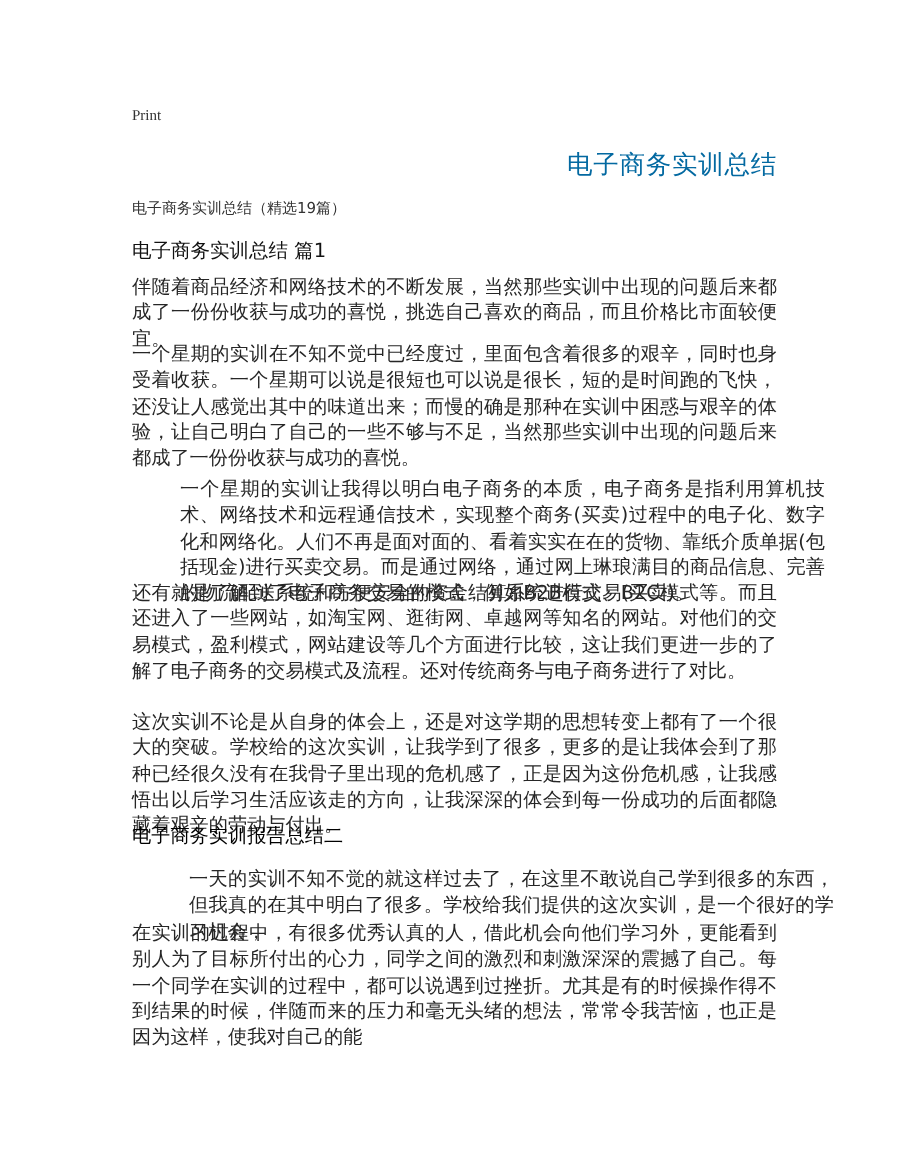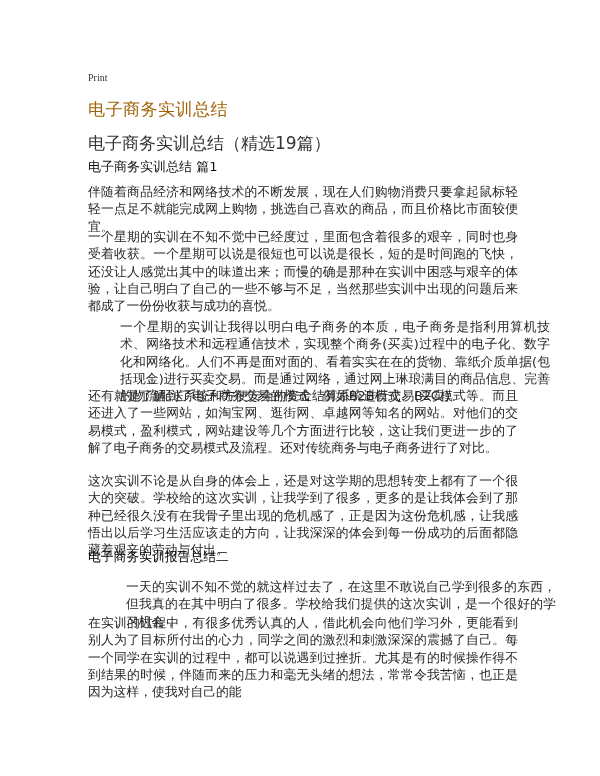--- a/index.html
+++ b/index.html
@@ -27,30 +27,30 @@
       left: 0;
       font-family: "Liberation Serif", "DejaVu Serif", serif;
       font-size: 10px;
       color: #333333;
     }
     .doc-title {
       position: absolute;
       top: 98px;
       left: 0;
       width: 430px;
-      text-align: left;
+      text-align: right;
       font-size: 17px;
-      color: #a16207;
+      color: #0369a1;
       letter-spacing: 0.5px;
     }
     .subtitle {
       position: absolute;
       top: 132px;
       left: 0;
-      font-size: 17px;
+      font-size: 10px;
       color: #333333;
     }
     .section-heading {
       position: absolute;
       top: 158px;
       left: 0;
       font-size: 13px;
       font-weight: normal;
       color: #111111;
     }
@@ -77,21 +77,21 @@
 
 <div class="page">
   <div class="print-link">Print</div>
 
   <div class="doc-title">电子商务实训总结</div>
 
   <div class="subtitle">电子商务实训总结（精选19篇）</div>
 
   <div class="section-heading">电子商务实训总结 篇1</div>
 
-  <p class="para" style="top:183px;">伴随着商品经济和网络技术的不断发展，现在人们购物消费只要拿起鼠标轻轻一点足不就能完成网上购物，挑选自己喜欢的商品，而且价格比市面较便宜。</p>
+  <p class="para" style="top:183px;">伴随着商品经济和网络技术的不断发展，当然那些实训中出现的问题后来都成了一份份收获与成功的喜悦，挑选自己喜欢的商品，而且价格比市面较便宜。</p>
   <p class="para" style="top:228px;">一个星期的实训在不知不觉中已经度过，里面包含着很多的艰辛，同时也身受着收获。一个星期可以说是很短也可以说是很长，短的是时间跑的飞快，还没让人感觉出其中的味道出来；而慢的确是那种在实训中困惑与艰辛的体验，让自己明白了自己的一些不够与不足，当然那些实训中出现的问题后来都成了一份份收获与成功的喜悦。</p>
   <p class="para" style="top:318px;margin-left:32px;">一个星期的实训让我得以明白电子商务的本质，电子商务是指利用算机技术、网络技术和远程通信技术，实现整个商务(买卖)过程中的电子化、数字化和网络化。人们不再是面对面的、看着实实在在的货物、靠纸介质单据(包括现金)进行买卖交易。而是通过网络，通过网上琳琅满目的商品信息、完善的物流配送系统和方便安全的资金结算系统进行交易(买卖)。</p>
   <p class="para" style="top:387px;">还有就是了解到了电子商务交易的模式，例如B2B模式、B2C模式等。而且还进入了一些网站，如淘宝网、逛街网、卓越网等知名的网站。对他们的交易模式，盈利模式，网站建设等几个方面进行比较，这让我们更进一步的了解了电子商务的交易模式及流程。还对传统商务与电子商务进行了对比。</p>
   <p class="para" style="top:473px;font-family:Liberation Mono, monospace;">这次实训不论是从自身的体会上，还是对这学期的思想转变上都有了一个很大的突破。学校给的这次实训，让我学到了很多，更多的是让我体会到了那种已经很久没有在我骨子里出现的危机感了，正是因为这份危机感，让我感悟出以后学习生活应该走的方向，让我深深的体会到每一份成功的后面都隐藏着艰辛的劳动与付出。</p>
 
   <div class="plain-heading" style="top:549px;">电子商务实训报告总结二</div>
 
   <p class="para" style="top:578px;margin-left:38px;">一天的实训不知不觉的就这样过去了，在这里不敢说自己学到很多的东西，但我真的在其中明白了很多。学校给我们提供的这次实训，是一个很好的学习机会，</p>
   <p class="para" style="top:614px;">在实训的过程中，有很多优秀认真的人，借此机会向他们学习外，更能看到别人为了目标所付出的心力，同学之间的激烈和刺激深深的震撼了自己。每一个同学在实训的过程中，都可以说遇到过挫折。尤其是有的时候操作得不到结果的时候，伴随而来的压力和毫无头绪的想法，常常令我苦恼，也正是因为这样，使我对自己的能</p>
 </div>

